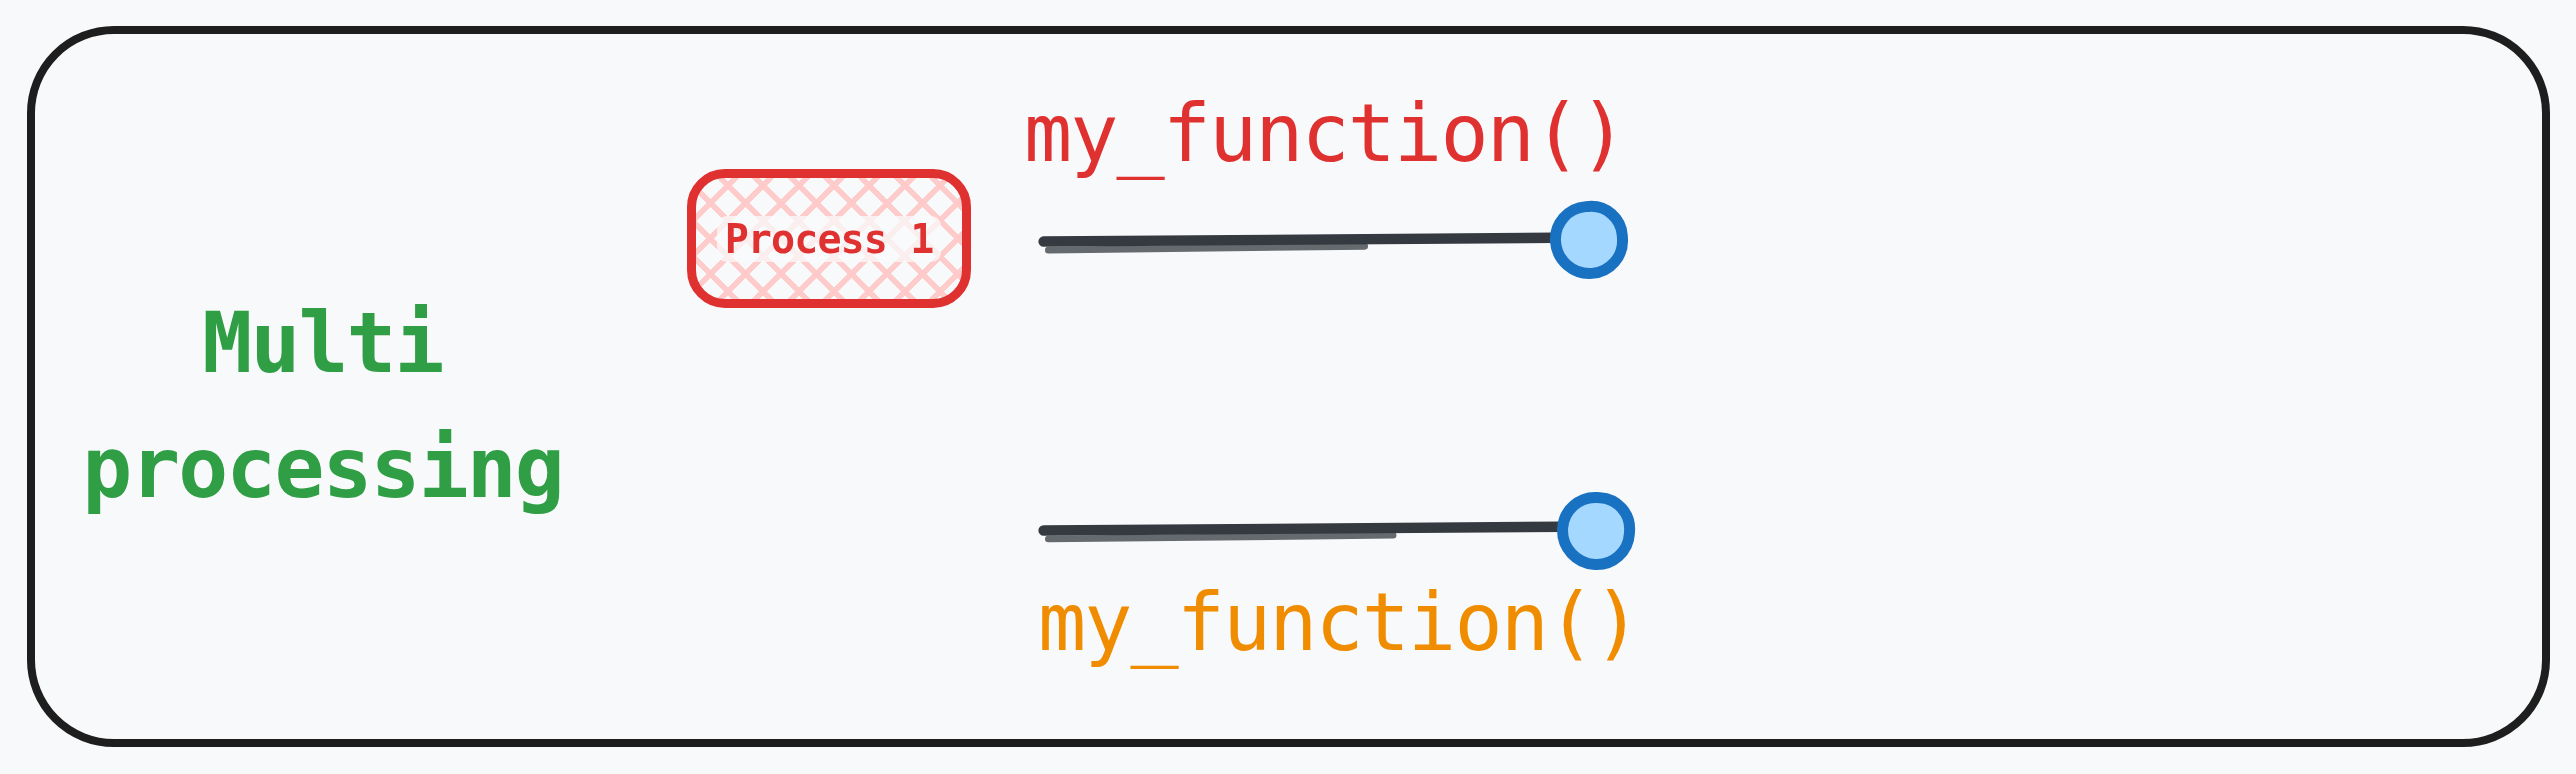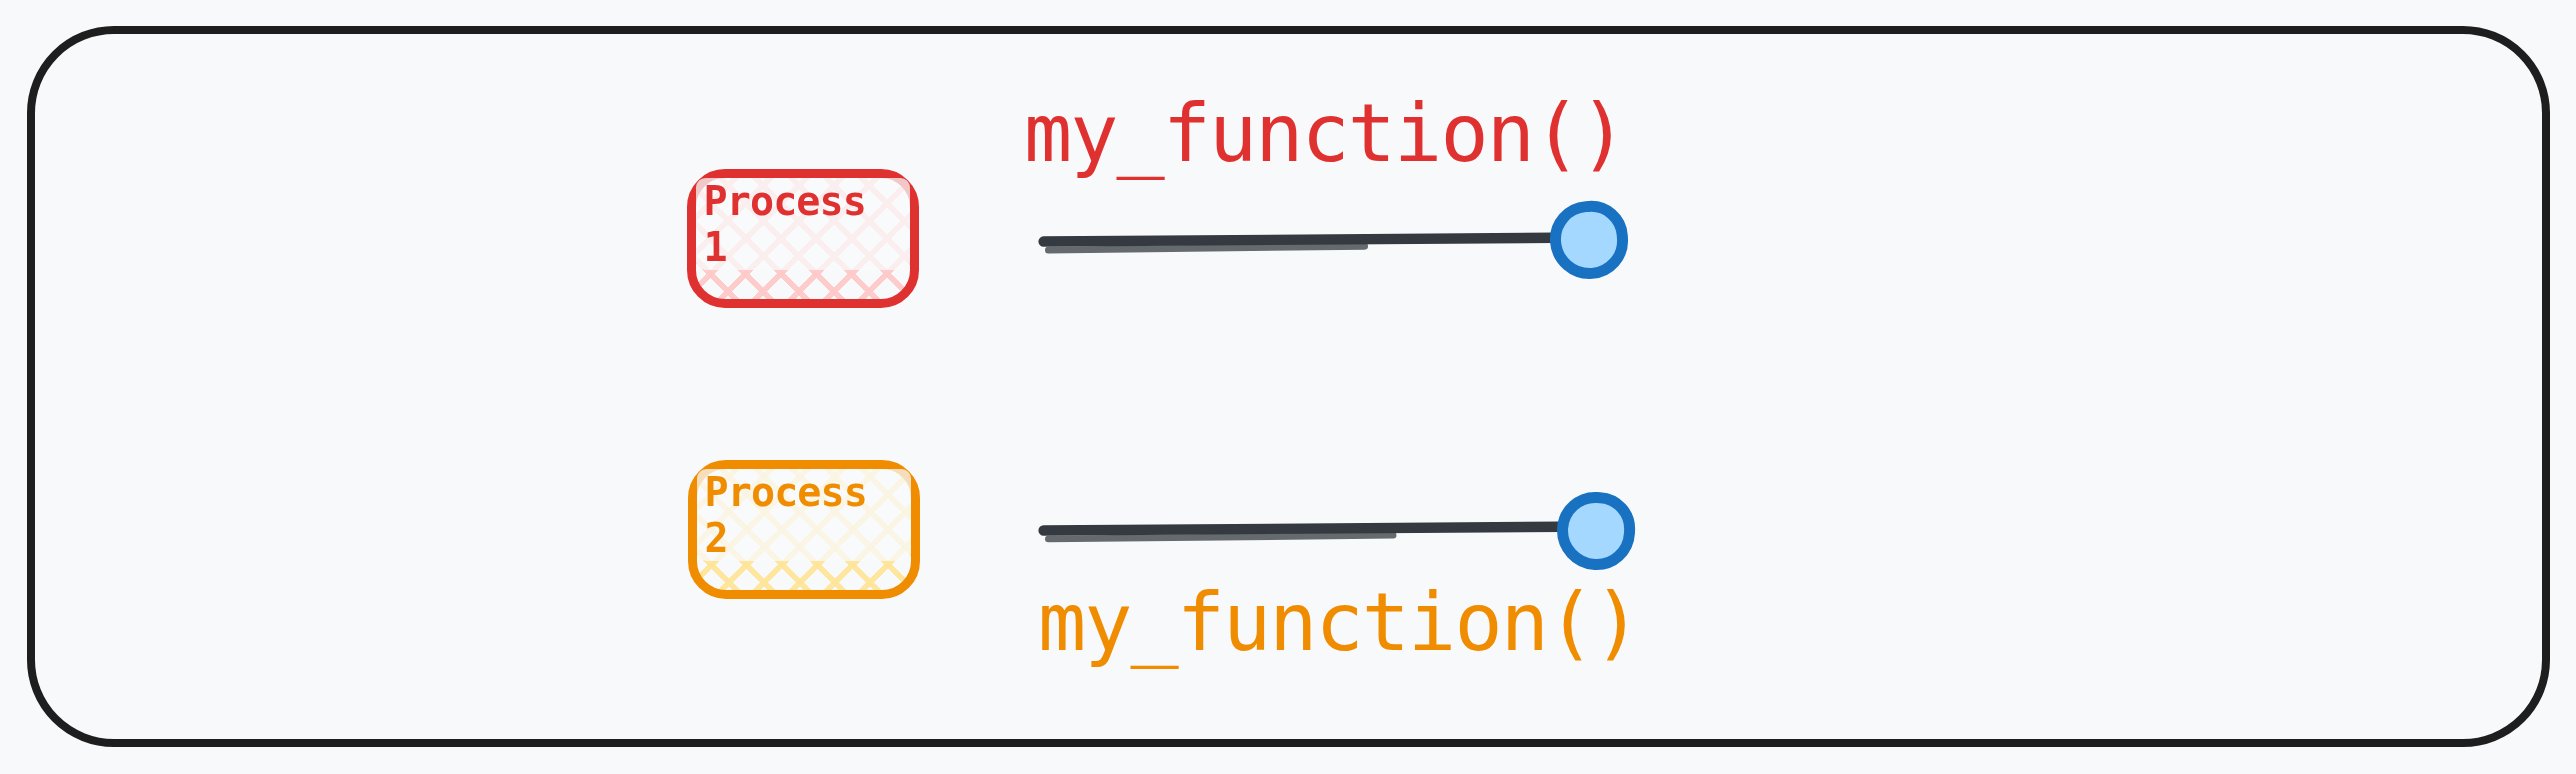--- a/index.html
+++ b/index.html
@@ -37,26 +37,26 @@
     color: #2f9e44;
     font-size: 83px;
     line-height: 1.5;
     font-weight: bold;
     letter-spacing: -1.9px;
     white-space: pre;
   }
   
   .proc-box {
     position: absolute;
-    width: 232px;
+    width: 284px;
     height: 139px;
     border-radius: 38px;
     box-sizing: border-box;
     display: flex;
-    align-items: flex-start;
+    align-items: center;
     justify-content: center;
   }
   .proc-box .proc-label {
     font-size: 40px;
     font-weight: bold;
     letter-spacing: -0.9px;
     padding: 0 7.6px;
     border-radius: 9.5px;
   }
   .proc-1 {
@@ -108,30 +108,28 @@
   .dot-1 { left: 1550px; top: 201px; transform: rotate(-4deg); }
   .dot-2 { left: 1557px; top: 492px; transform: rotate(3deg); }
 </style>
 </head>
 <body>
 
 <div id="stage">
 
   <div class="frame"></div>
 
+  <div class="title"><span>Multi</span><br><span>processing</span></div>
 
   <div class="fn-label fn-1">my_function()</div>
 
   <div class="proc-box proc-1">
     <span class="proc-label">Process 1</span>
   </div>
 
-  <div class="proc-box proc-2">
-    <span class="proc-label">Process 2</span>
-  </div>
 
   <div class="fn-label fn-2">my_function()</div>
 
   <svg class="timelines" viewBox="0 0 2718 817" xmlns="http://www.w3.org/2000/svg">
     <path d="M1101 255 L1640 251" stroke="#343a40" stroke-width="11" stroke-linecap="round" fill="none"></path>
     <path d="M1106 264 L1440 260" stroke="#343a40" stroke-width="7" stroke-linecap="round" fill="none" opacity="0.75"></path>
     <path d="M1101 560 L1648 556" stroke="#343a40" stroke-width="11" stroke-linecap="round" fill="none"></path>
     <path d="M1106 569 L1470 565" stroke="#343a40" stroke-width="7" stroke-linecap="round" fill="none" opacity="0.75"></path>
   </svg>
 

